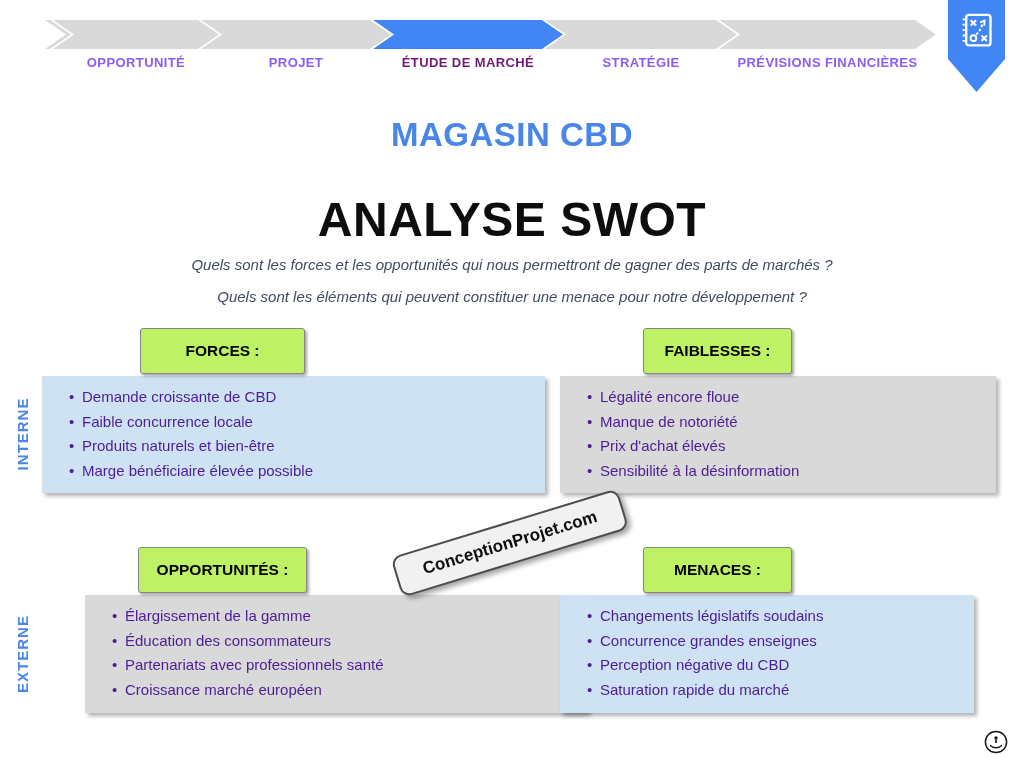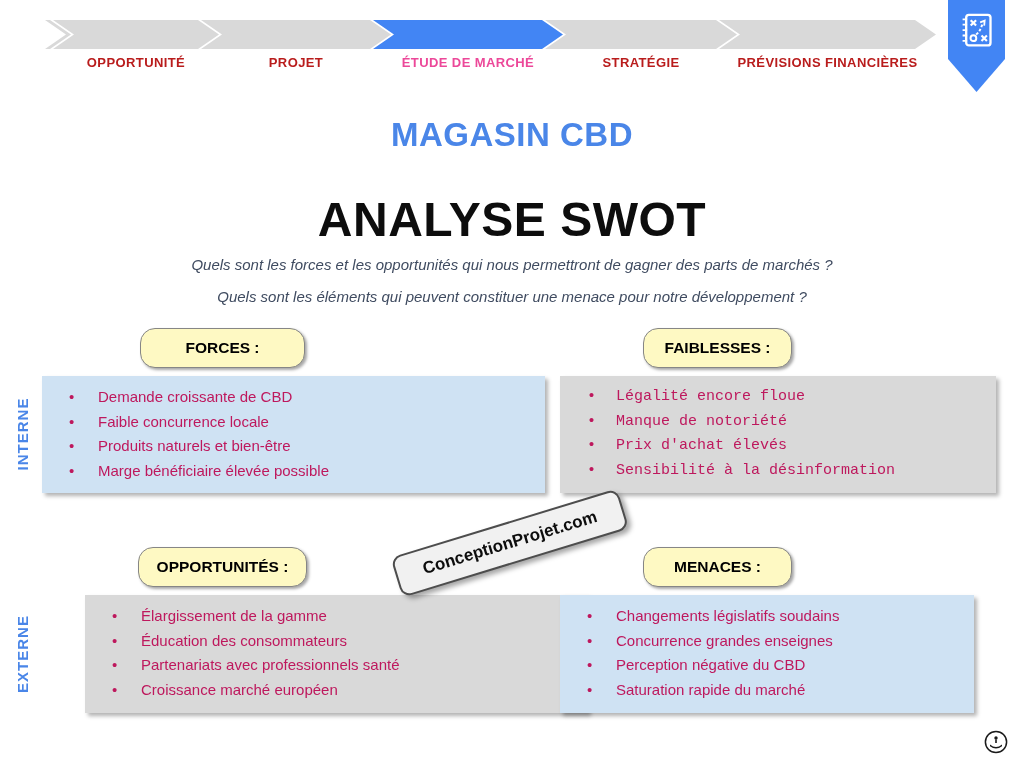--- a/index.html
+++ b/index.html
@@ -9,23 +9,23 @@
   }
 
   
   .chev {
     position:absolute; top:20px; height:29px; background:#d9d9d9;
     clip-path: polygon(0 0, calc(100% - 21px) 0, 100% 50%, calc(100% - 21px) 100%, 0 100%, 21px 50%);
   }
   .chev.active { background:#4285f4; }
   .step-label {
     position:absolute; top:55px; font-size:13px; font-weight:bold;
-    color:#b91c1c; text-align:center; letter-spacing:.4px; white-space:nowrap;
-  }
-  .step-label.active { color:#ec4899; }
+    color:#8b5cf6; text-align:center; letter-spacing:.4px; white-space:nowrap;
+  }
+  .step-label.active { color:#701a75; }
 
   
   .bookmark {
     position:absolute; left:948px; top:0; width:57px; height:92px; background:#4285f4;
     clip-path: polygon(0 0, 100% 0, 100% 64%, 50% 100%, 0 64%);
     display:flex; justify-content:center; align-items:flex-start; padding-top:11px; box-sizing:border-box;
   }
 
   
   .main-title {
@@ -37,42 +37,42 @@
     font-size:48px; font-weight:bold; color:#0d0d0d; letter-spacing:.5px;
   }
   .question {
     position:absolute; left:0; width:100%; text-align:center;
     font-size:15px; font-style:italic; color:#3f4b60;
   }
   .q1 { top:256px; } .q2 { top:288px; }
 
   
   .pill {
-    position:absolute; height:40px; background:#fef9c3; border:1.6px solid #868686;
-    border-radius:15px; box-shadow:2px 2px 3px rgba(0,0,0,.35);
+    position:absolute; height:46px; background:#bef264; border:1.6px solid #868686;
+    border-radius:3px; box-shadow:2px 2px 3px rgba(0,0,0,.35);
     display:flex; align-items:center; justify-content:center;
     font-weight:bold; font-size:15.5px; color:#000; box-sizing:border-box; z-index:3;
   }
   .pill-forces       { left:140px; top:328px; width:165px; }
   .pill-faiblesses   { left:643px; top:328px; width:149px; }
   .pill-opportunites { left:138px; top:547px; width:169px; }
   .pill-menaces      { left:643px; top:547px; width:149px; }
 
   
   .swot-box { position:absolute; box-shadow:3px 3px 4px rgba(0,0,0,.3); }
   .box-blue { background:#cfe2f3; }
   .box-gray { background:#d9d9d9; }
   .box-forces       { left:42px;  top:376px; width:503px; height:117px; }
-  .box-faiblesses   { left:560px; top:376px; width:436px; height:117px;font-family:Liberation Mono, monospace; }
+  .box-faiblesses   { left:560px; top:376px; width:436px; height:117px; }
   .box-opportunites { left:42px;  top:595px; width:503px; height:118px;margin-left:43px; }
   .box-menaces      { left:560px; top:595px; width:414px; height:118px; }
 
   ul.swot-list { list-style:none; margin:0; padding:9px 0 0 0; }
   ul.swot-list li {
-    position:relative; padding-left:56px; font-size:15px; line-height:24.5px; color:#be185d;
+    position:relative; padding-left:40px; font-size:15px; line-height:24.5px; color:#4c1d95;
   }
   ul.swot-list li::before { content:"•"; position:absolute; left:27px; }
 
   
   .side-label {
     position:absolute; font-weight:bold; font-size:15px; color:#4a86e8;
     letter-spacing:1px; white-space:nowrap;
     transform: translate(-50%,-50%) rotate(-90deg);
   }
 

